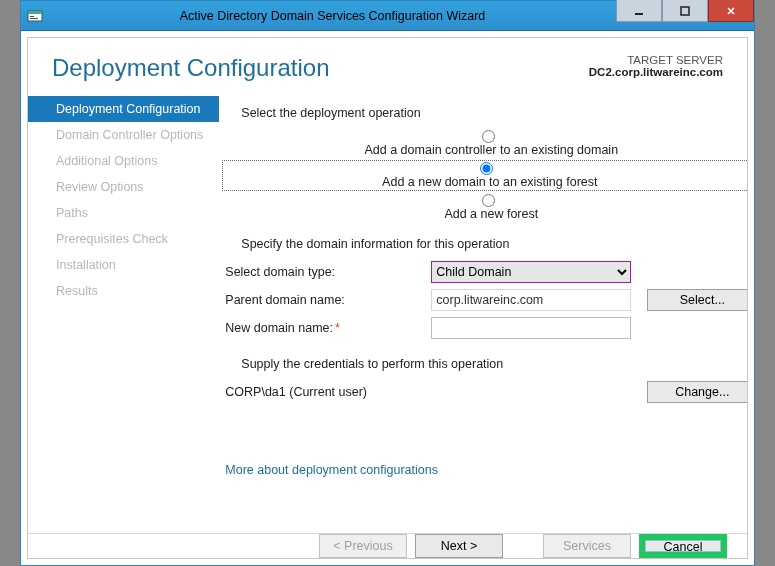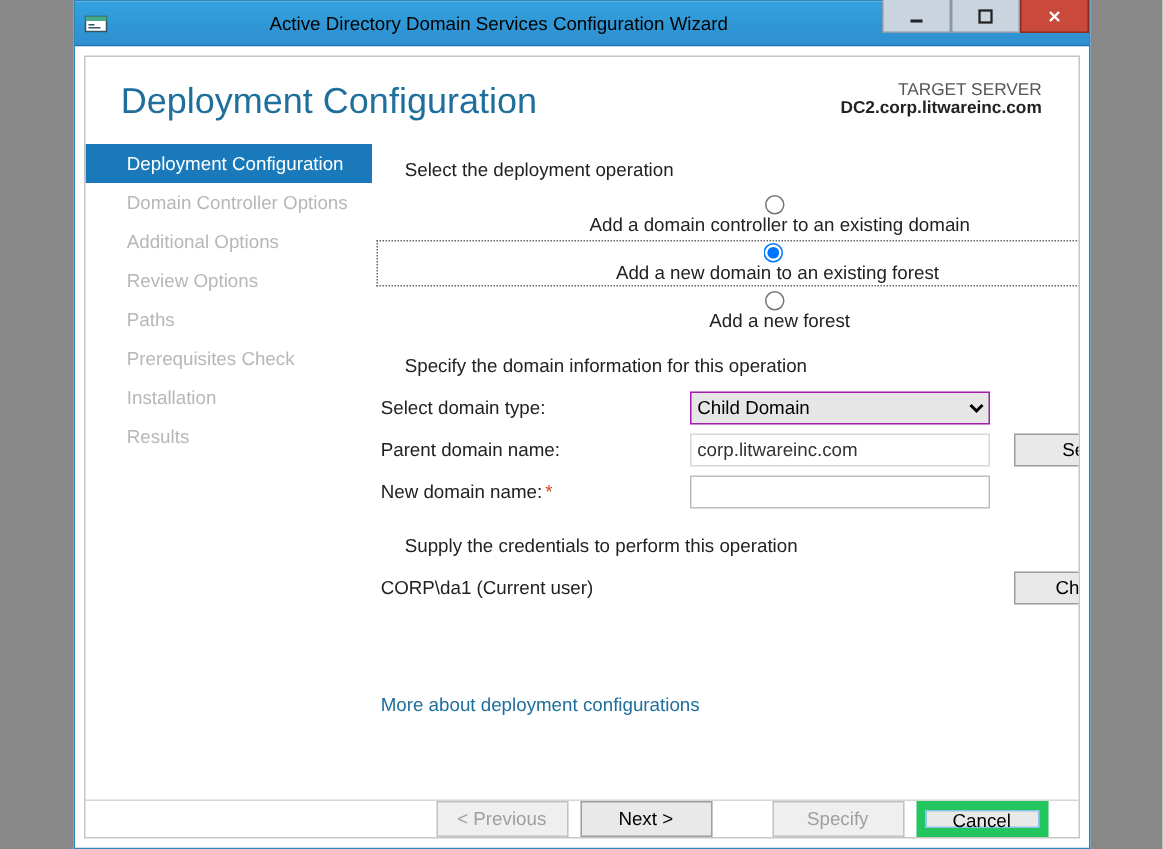--- a/index.html
+++ b/index.html
@@ -1,18 +1,18 @@
 <!DOCTYPE html>
 <html><head>
 <meta charset="utf-8">
 <style>
   * { box-sizing: border-box; font-family: "Segoe UI", Tahoma, sans-serif; }
   body { margin: 0; background: #888; }
   .window {
-    width: 678px; height: 566px; margin: 0 auto;
+    width: 735px; height: 566px; margin: 0 auto;
     background: #fff; border: 1px solid #2e85bb; position: relative;
     display: flex; flex-direction: column;
   }
   
   .titlebar {
     height: 30px; background: linear-gradient(#33a1de,#2e8fcf);
     display: flex; align-items: center; color: #000;
     border-bottom: 1px solid #1b6fa5;
   }
   .titlebar .icon {
@@ -198,18 +198,18 @@
           </div>
 
           <a href="#" class="link">More about deployment configurations</a>
         </div>
       </div>
 
       <div class="footer">
         <button class="btn disabled" disabled="">&lt; Previous</button>
         <button class="btn">Next &gt;</button>
         <div class="gap"></div>
-        <button class="btn disabled" disabled="">Specify</button>
+        <button class="btn disabled" disabled="">Services</button>
         <button class="btn cancel">Cancel</button>
       </div>
     </div>
   </div>
 </div>
 
 </body></html>

